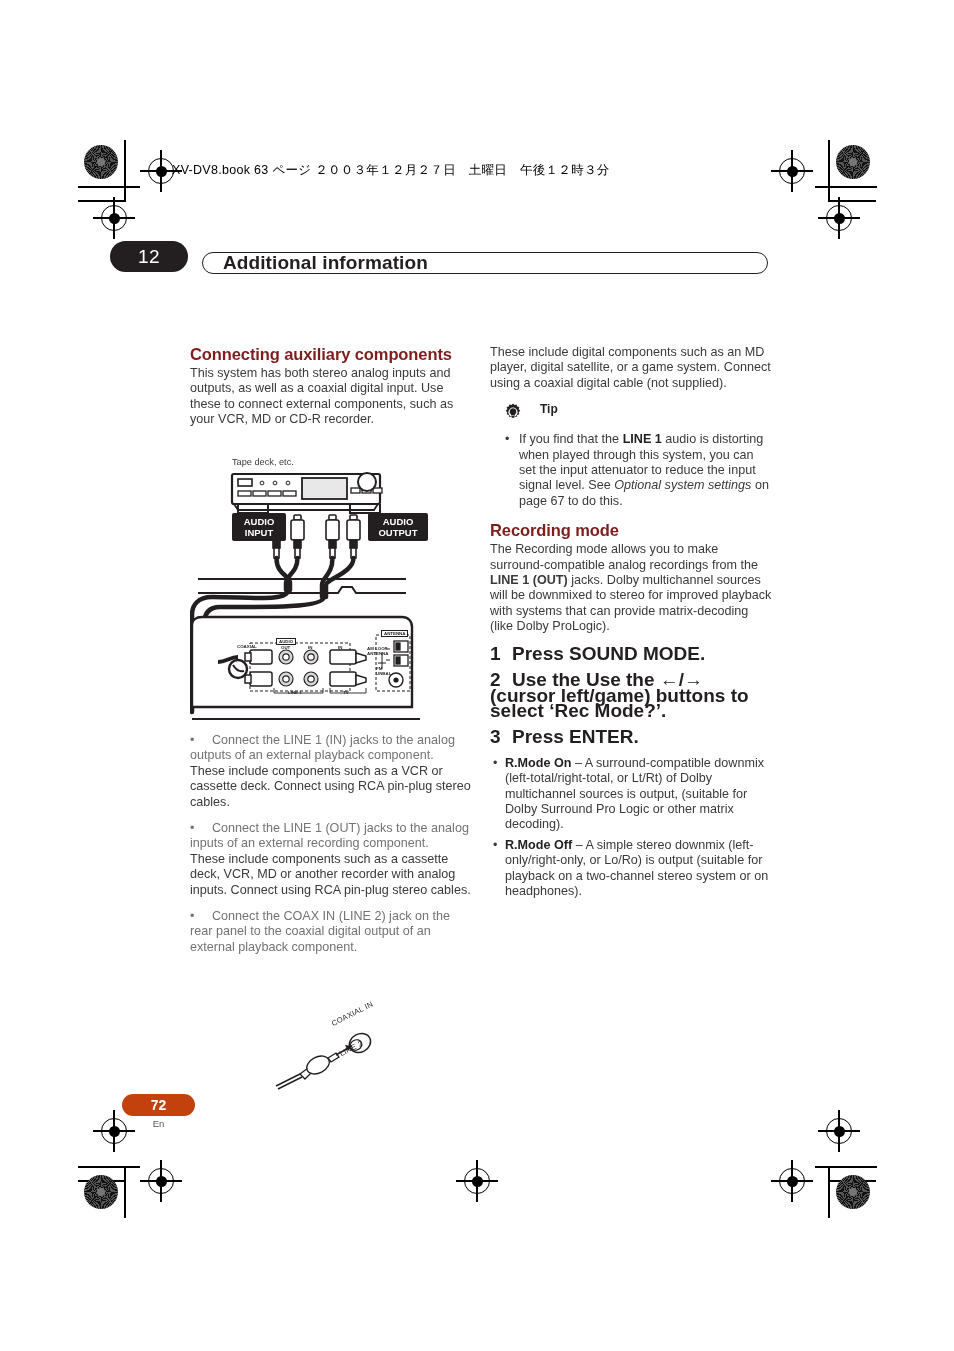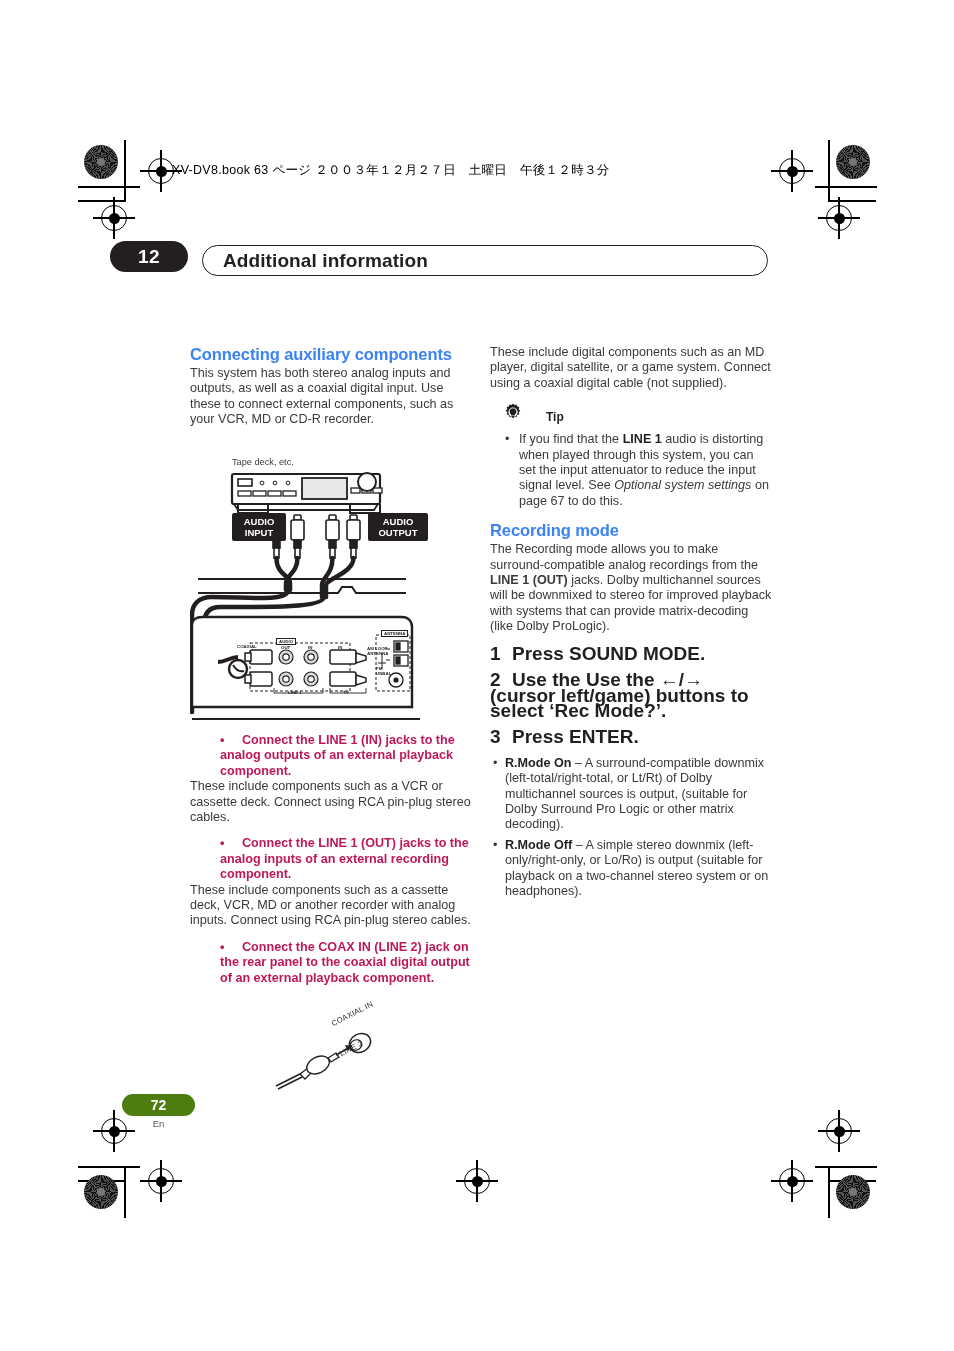--- a/index.html
+++ b/index.html
@@ -78,31 +78,31 @@
     left: 110px; top: 241px;
     width: 658px; height: 31px;
   }
   .chapter-pill {
     position: absolute;
     left: 0; top: 0;
     width: 78px; height: 31px;
     background: #231f20;
     border-radius: 16px;
     color: #fff;
-    font-weight: bold;
+    font-weight: normal;
     font-size: 19px;
     display: flex;
     align-items: center;
     justify-content: center;
     letter-spacing: 0.5px;
   }
   .chapter-outline {
     position: absolute;
-    left: 92px; top: 4px;
-    right: 0; height: 31px;
+    left: 92px; top: 11px;
+    right: 0; height: 22px;
     border: 1.6px solid #231f20;
     border-radius: 16px;
     box-sizing: border-box;
     display: flex;
     align-items: center;
   }
   .chapter-title {
     font-weight: bold;
     font-size: 19px;
     margin-left: 20px;
@@ -112,37 +112,36 @@
 
   
   .col { position: absolute; width: 283px; }
   .col-left  { left: 190px; top: 345px; }
   .col-right { left: 490px; top: 345px; }
 
   h2.sec {
     font-size: 16.5px;
     font-weight: bold;
     margin: 0 0 2px 0;
-    color: #3b82f6;
+    color: #7f1d1d;
     letter-spacing: -0.1px;
   }
   p.body {
     font-size: 12.6px;
     line-height: 15.4px;
     margin: 0 0 11px 0;
     color: #3a3a3c;
   }
   .bullet-block { margin-bottom: 11px; }
   .bull-head {
     font-size: 12.6px;
     line-height: 15.4px;
-    font-weight: bold;
-    color: #be185d;
+    font-weight: normal;
+    color: #737373;
     text-indent: 0;
-    margin-left: 30px;
   }
   .bull-head .dot { display: inline-block; width: 22px; }
   .step {
     font-size: 19px;
     line-height: 15.4px;
     font-weight: bold;
     color: #231f20;
     margin: 0 0 11px 0;
   }
   .step .num { display: inline-block; width: 22px; }
@@ -158,22 +157,22 @@
     position: absolute;
     left: 3px; top: 0;
   }
   .sub-bullet b { color: #231f20; }
   em { font-style: italic; }
 
   
   .tip-wrap { margin: 3px 0 12px 12px; }
   .tip-head {
     display: flex;
-    align-items: flex-end;
-    gap: 22px;
+    align-items: flex-start;
+    gap: 16px;
     margin-bottom: 8px;
   }
   .tip-label {
     font-size: 12px;
     font-weight: bold;
     color: #231f20;
   }
   .tip-list .sub-bullet { padding-left: 17px; margin-bottom: 0; }
 
   
@@ -219,21 +218,21 @@
     color: #231f20;
     white-space: nowrap;
     letter-spacing: 0.3px;
   }
 
   
   .page-pill {
     position: absolute;
     left: 122px; top: 1094px;
     width: 73px; height: 22px;
-    background: #4d7c0f;
+    background: #c2410c;
     border-radius: 11px;
     color: #fff;
     font-weight: bold;
     font-size: 14px;
     display: flex;
     align-items: center;
     justify-content: center;
   }
   .page-lang {
     position: absolute;

